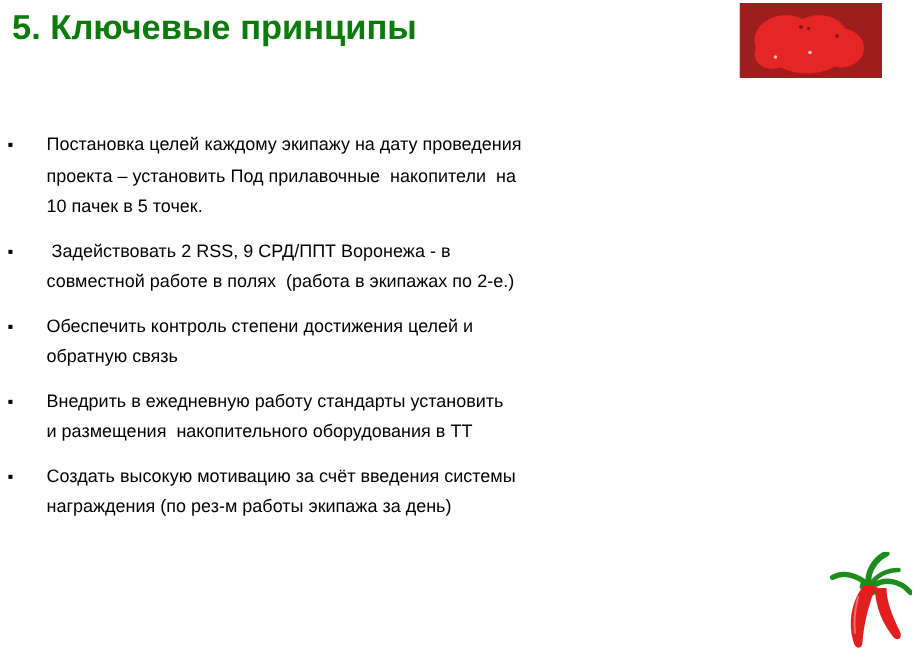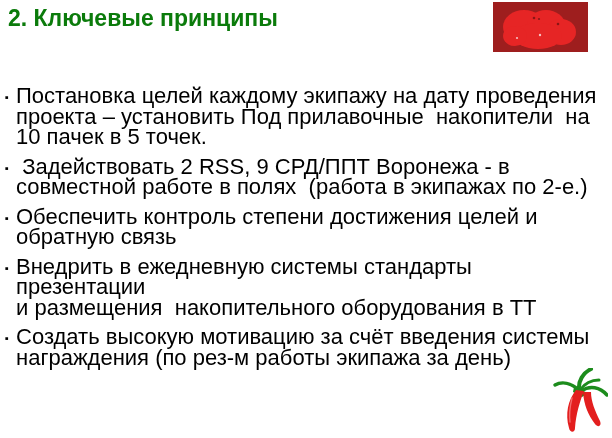--- a/index.html
+++ b/index.html
@@ -42,38 +42,39 @@
     .bullet-marker {
       flex: 0 0 11px;
       width: 11px;
       font-size: 11px;
       line-height: 20px;
       color: #000000;
       padding-top: 1px;
     }
     .bullet-text {
       flex: 1 1 auto;
-      font-size: 22px;
+      font-size: 12px;
       line-height: 20.5px;
       color: #000000;
       white-space: pre-wrap;
+      margin-left: 15px;
     }
     .pepper-img {
       position: absolute;
       left: 552px; top: 368px;
       width: 56px; height: 66px;
       display: block;
     }
   </style>
 </head>
 <body>
 
 <div class="slide">
 
-  <div class="slide-title">2. Ключевые принципы</div>
+  <div class="slide-title">5. Ключевые принципы</div>
 
   <svg class="tomato-img" viewBox="0 0 95 50" xmlns="http://www.w3.org/2000/svg">
     <rect x="0" y="0" width="95" height="50" fill="#9E1E1E"></rect>
     <ellipse cx="31" cy="25" rx="21" ry="17" fill="#E62525"></ellipse>
     <ellipse cx="53" cy="23" rx="19" ry="15" fill="#E62525"></ellipse>
     <ellipse cx="68" cy="30" rx="15" ry="13" fill="#E62525"></ellipse>
     <ellipse cx="45" cy="34" rx="24" ry="13" fill="#E62525"></ellipse>
     <ellipse cx="22" cy="34" rx="12" ry="10" fill="#E62525"></ellipse>
     <circle cx="41" cy="16" r="1.3" fill="#8A1616"></circle>
     <circle cx="46" cy="17" r="1.1" fill="#8A1616"></circle>
@@ -94,21 +95,21 @@
       <span class="bullet-text"> Задействовать 2 RSS, 9 СРД/ППТ Воронежа - в
 совместной работе в полях  (работа в экипажах по 2-е.)</span>
     </div>
     <div class="bullet-item">
       <span class="bullet-marker">▪</span>
       <span class="bullet-text">Обеспечить контроль степени достижения целей и
 обратную связь</span>
     </div>
     <div class="bullet-item">
       <span class="bullet-marker">▪</span>
-      <span class="bullet-text">Внедрить в ежедневную системы стандарты презентации
+      <span class="bullet-text">Внедрить в ежедневную работу стандарты установить
 и размещения  накопительного оборудования в ТТ</span>
     </div>
     <div class="bullet-item">
       <span class="bullet-marker">▪</span>
       <span class="bullet-text">Создать высокую мотивацию за счёт введения системы
 награждения (по рез-м работы экипажа за день)</span>
     </div>
   </div>
 
   <svg class="pepper-img" viewBox="0 0 56 66" xmlns="http://www.w3.org/2000/svg">

